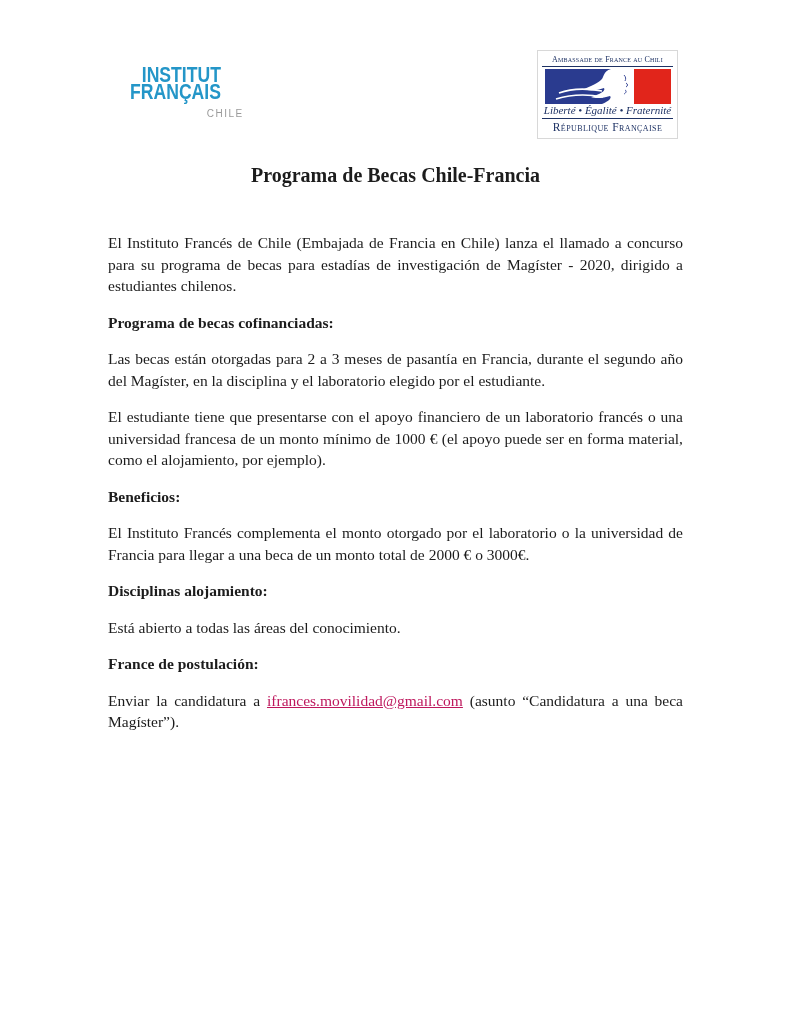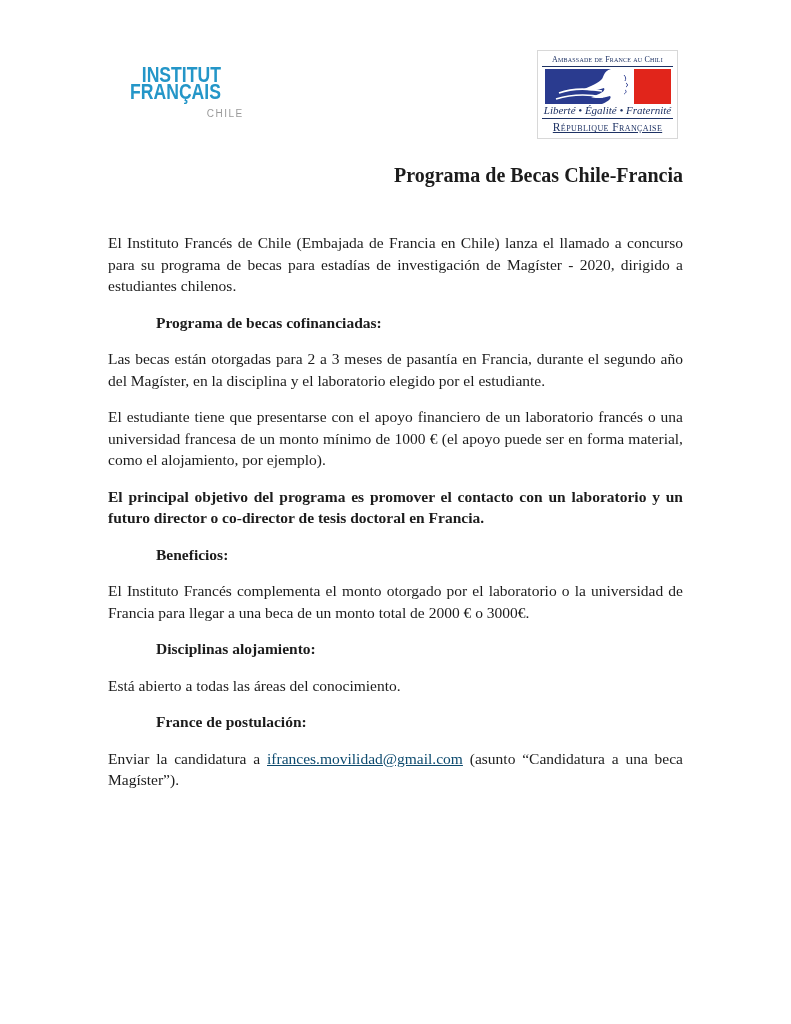--- a/index.html
+++ b/index.html
@@ -30,37 +30,37 @@
   }
   .emb-top {
     font-variant:small-caps; font-size:8px; letter-spacing:0.2px;
     white-space:nowrap; line-height:9px;
   }
   .emb-rule { height:1px; background:#1e3264; margin:2px 1px; }
   .emb-flag { display:block; margin:1px auto; }
   .emb-motto { font-style:italic; font-size:11px; white-space:nowrap; line-height:11px; }
   .emb-bottom {
     font-variant:small-caps; font-size:11.5px; letter-spacing:0.4px;
-    white-space:nowrap; line-height:13px; margin-top:1px;text-decoration:underline;
+    white-space:nowrap; line-height:13px; margin-top:1px;
   }
 
   
   .content {
     position:absolute; left:108px; top:164px; width:575px;
     font-size:15.5px; line-height:21.5px; text-align:justify;
   }
   .titles { margin-bottom:46px; }
   .title-line {
-    font-size:20px; font-weight:700; text-align:right;
+    font-size:20px; font-weight:700; text-align:center;
     line-height:22px; margin:0 0 14px;
   }
   .content p { margin:0 0 15px; }
-  .content .heading { font-weight:700; text-align:left;margin-left:48px; }
+  .content .heading { font-weight:700; text-align:left; }
   .bold-para { font-weight:700; }
-  a.email-link { color:#0c4a6e; text-decoration:underline; cursor:pointer; }
+  a.email-link { color:#be185d; text-decoration:underline; cursor:pointer; }
 </style>
 </head>
 <body>
 
 <div class="page">
 
   <div class="if-logo">
     <div class="if-word">
       <div>INSTITUT</div>
       <div>FRANÇAIS</div>
@@ -98,21 +98,20 @@
 
     <p>El Instituto Francés de Chile (Embajada de Francia en Chile) lanza el llamado a concurso para su programa de becas para estadías de investigación de Magíster - 2020, dirigido a estudiantes chilenos.</p>
 
     <p class="heading">Programa de becas cofinanciadas:</p>
 
     <p>Las becas están otorgadas para 2 a 3 meses de pasantía en Francia, durante el segundo año del Magíster, en la disciplina y el laboratorio elegido por el estudiante.</p>
 
     <p>El estudiante tiene que presentarse con el apoyo financiero de un laboratorio francés o una universidad francesa de un monto mínimo de 1000 € (el apoyo puede ser en forma material, como el alojamiento, por ejemplo).</p>
 
 
-    <p class="bold-para">El principal objetivo del programa es promover el contacto con un laboratorio y un futuro director o co-director de tesis doctoral en Francia.</p>
 
     <p class="heading">Beneficios:</p>
 
     <p>El Instituto Francés complementa el monto otorgado por el laboratorio o la universidad de Francia para llegar a una beca de un monto total de 2000 € o 3000€.</p>
 
     <p class="heading">Disciplinas alojamiento:</p>
 
     <p>Está abierto a todas las áreas del conocimiento.</p>
 
     <p class="heading">France de postulación:</p>

